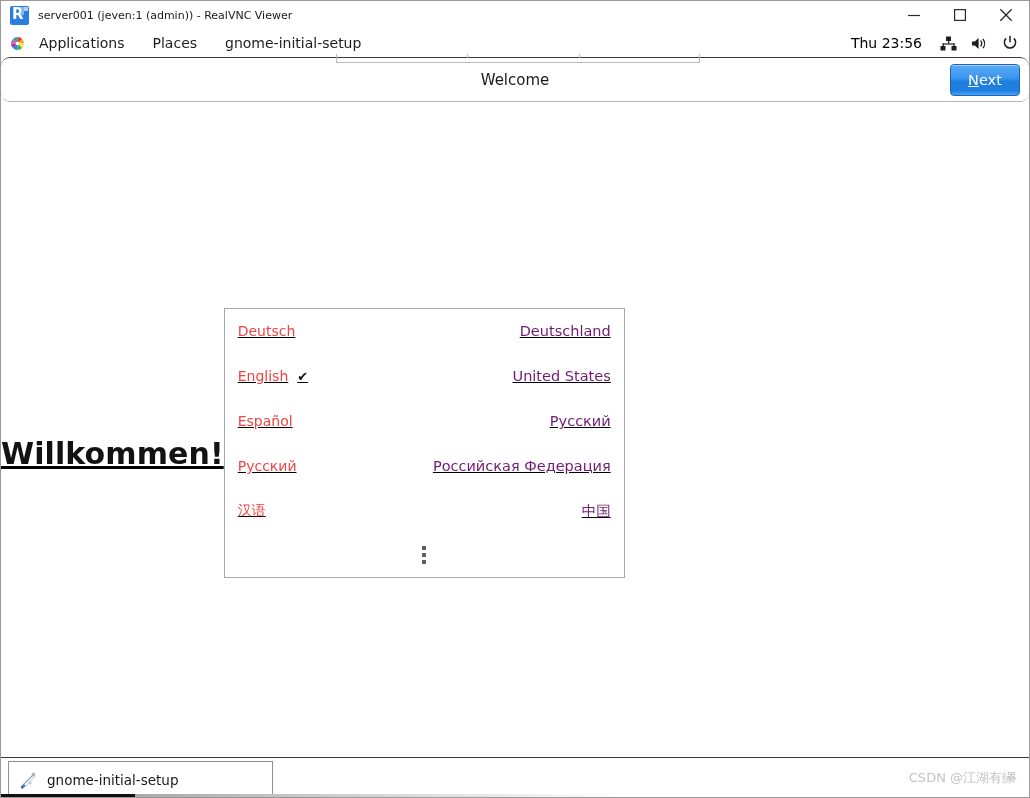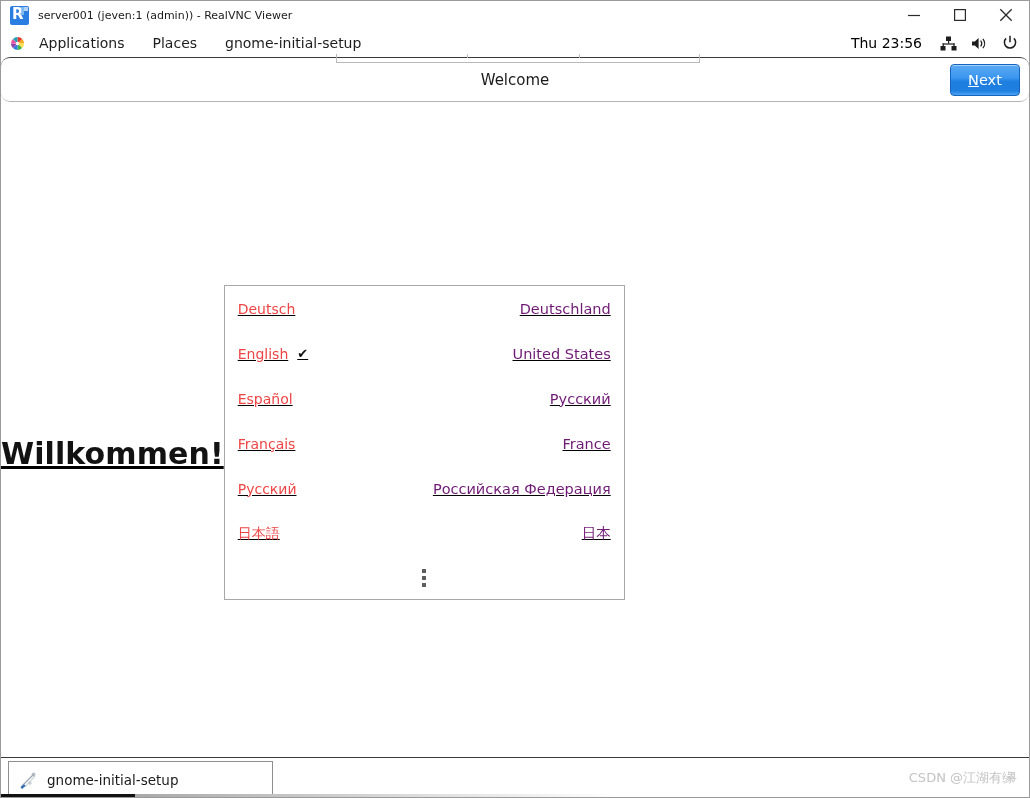--- a/index.html
+++ b/index.html
@@ -449,30 +449,26 @@
               <div class="lang-row">
                 <span class="lang-name">English</span>
                 <span class="lang-check">✔</span>
                 <span class="lang-country">United States</span>
               </div>
               <div class="lang-row">
                 <span class="lang-name">Español</span>
                 <span class="lang-country">Русский</span>
               </div>
               <div class="lang-row">
-                <span class="lang-name">Français</span>
-                <span class="lang-country">France</span>
-              </div>
-              <div class="lang-row">
                 <span class="lang-name">Русский</span>
                 <span class="lang-country">Российская Федерация</span>
               </div>
               <div class="lang-row">
-                <span class="lang-name">日本語</span>
-                <span class="lang-country">日本</span>
+                <span class="lang-name">汉语</span>
+                <span class="lang-country">中国</span>
               </div>
             </div>
           <div class="lang-more">
             <span class="dots-vertical">
               <span></span>
                 <span></span>
                 <span></span>
             </span>
           </div>
         </div>

